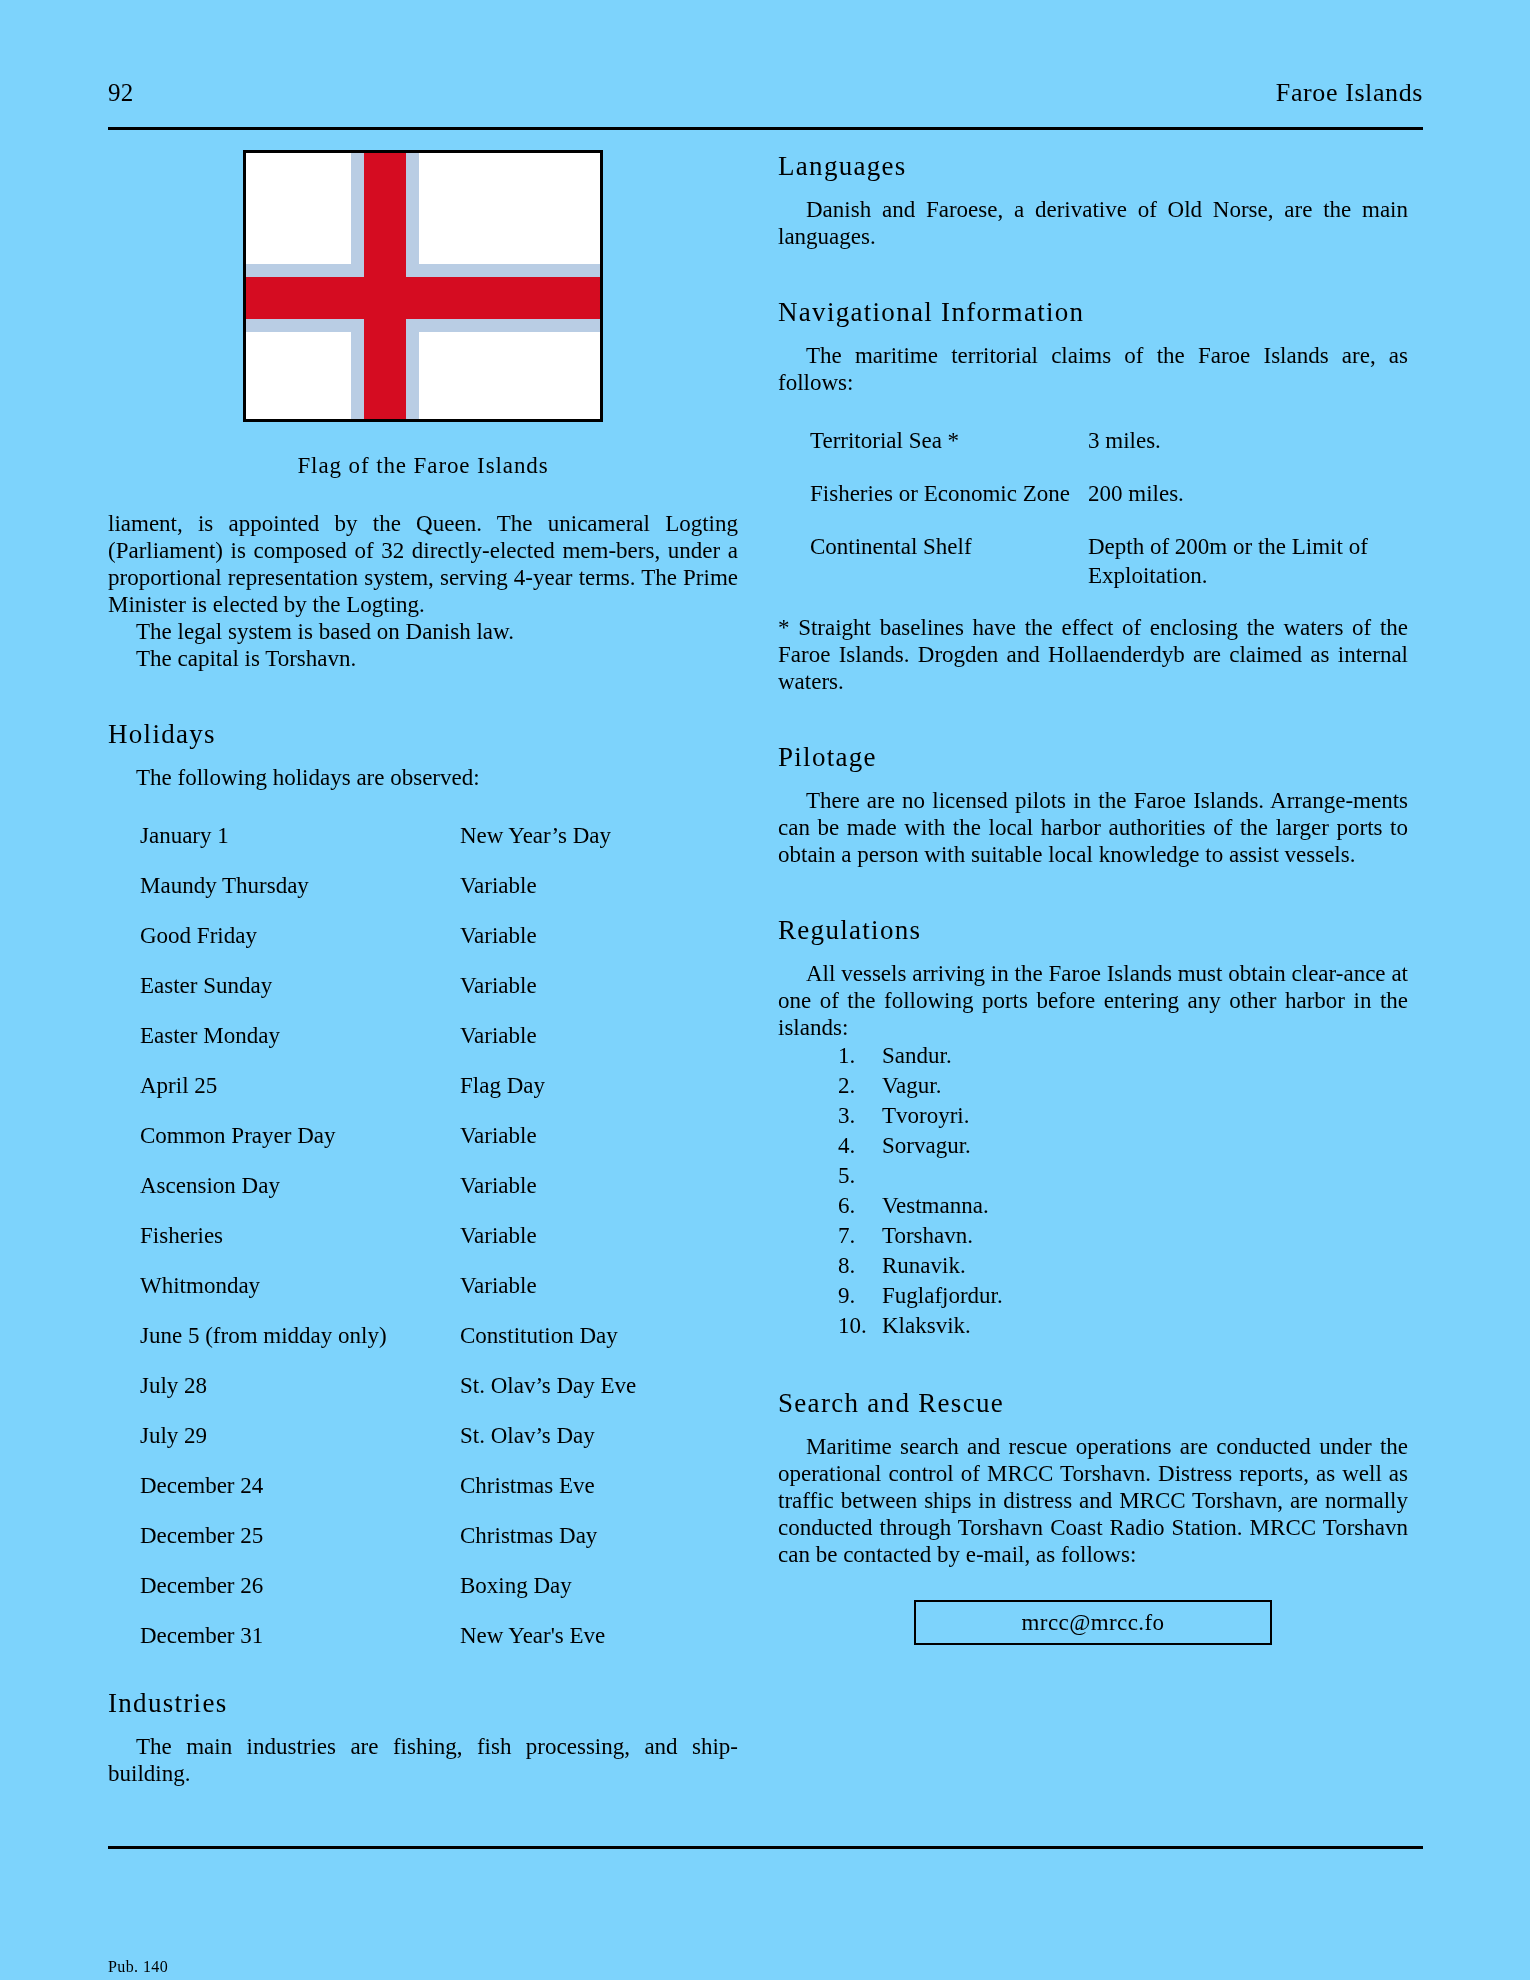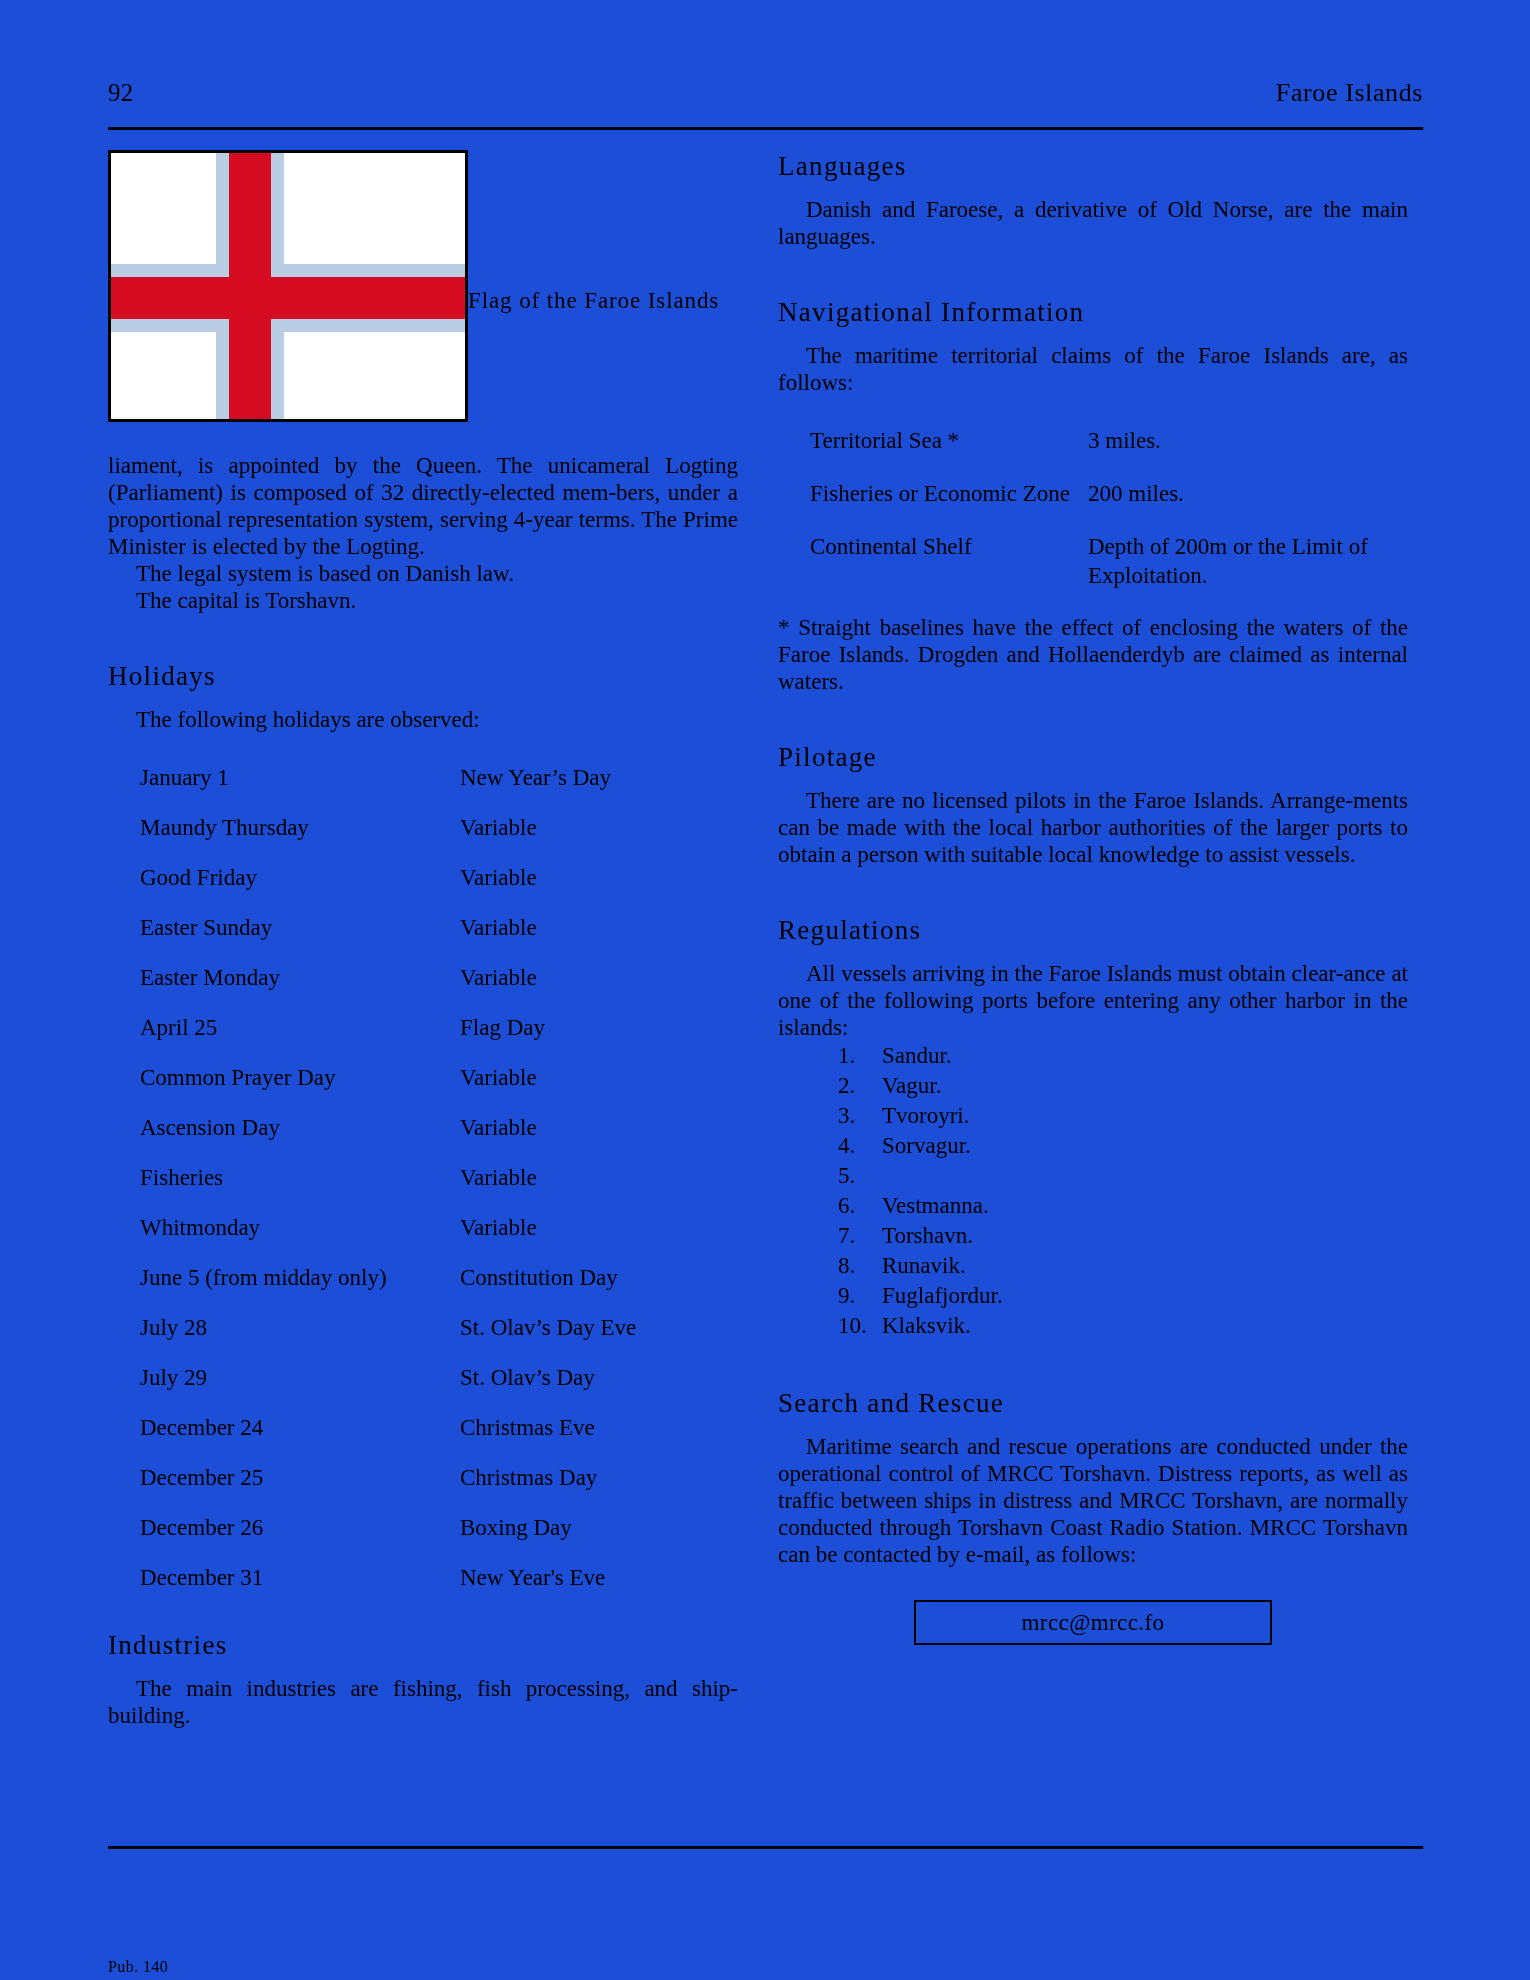--- a/index.html
+++ b/index.html
@@ -9,21 +9,21 @@
   }
   body {
     font-family: "Liberation Serif", "DejaVu Serif", serif;
     color: #000000;
   }
   .page {
     position: relative;
     width: 1530px;
     height: 1980px;
     margin: 0 auto;
-    background: #1d4ed8;
+    background: #7dd3fc;
     box-sizing: border-box;
     overflow: hidden;
   }
 
   
   .header {
     position: absolute;
     left: 108px;
     top: 78px;
     width: 1315px;
@@ -85,20 +85,21 @@
   p.body.noindent { text-indent: 0; }
   p.tight { text-indent: 28px; }
   .gap-s  { height: 16px; }
   .gap-m  { height: 30px; }
   .gap-l  { height: 46px; }
 
   
   .flag-wrap {
     width: 100%;
     display: flex;
+    flex-direction: column;
     align-items: center;
   }
   .flag {
     position: relative;
     width: 354px;
     height: 266px;
     border: 3px solid #000000;
     background: #ffffff;
     box-sizing: content-box;
   }

